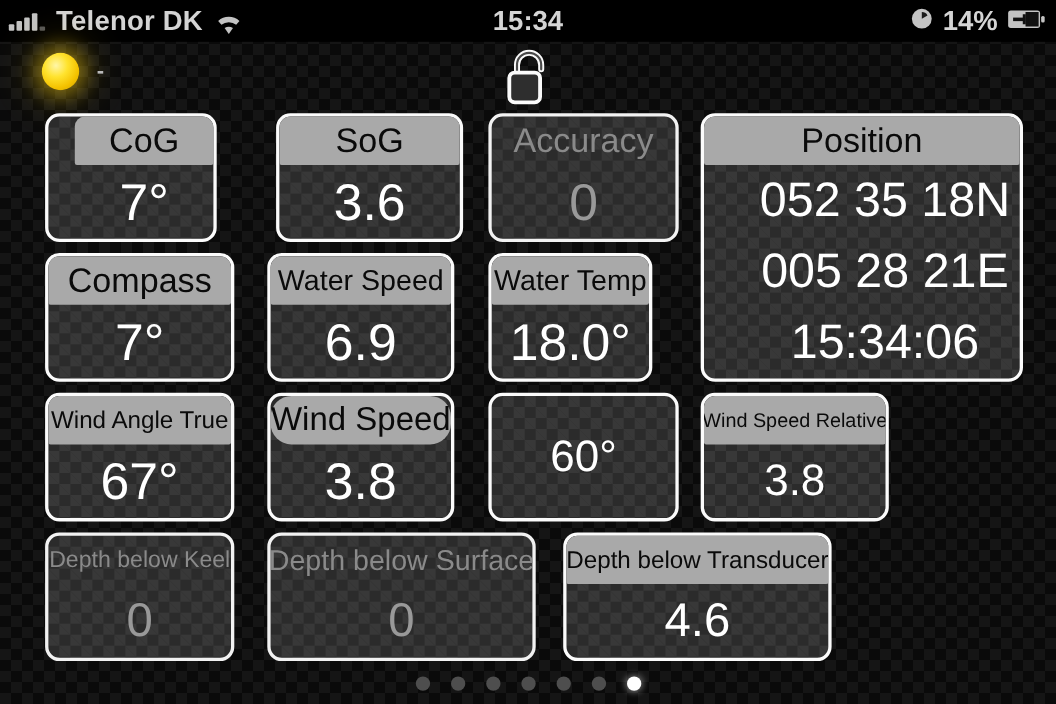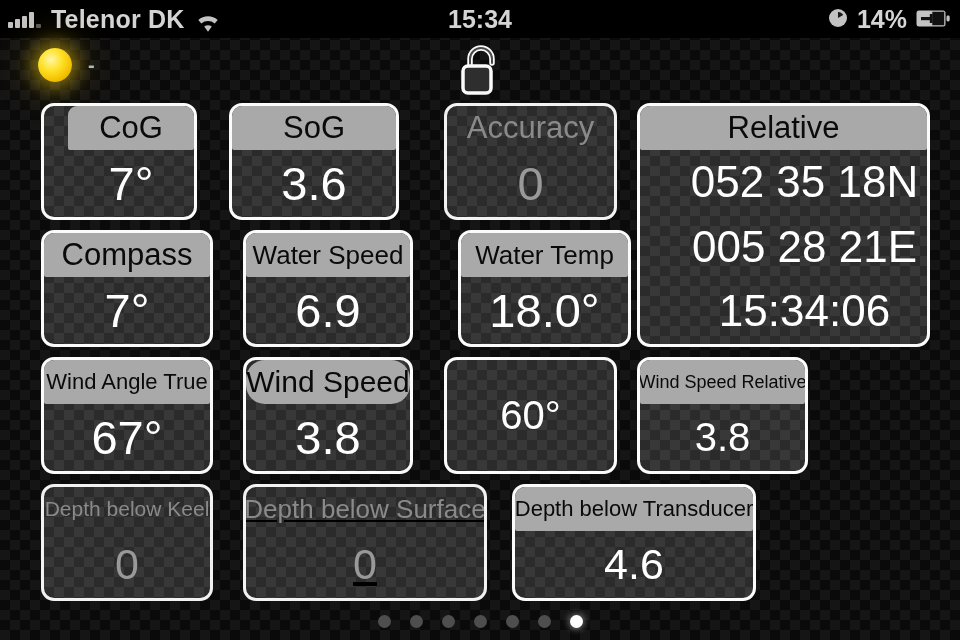--- a/index.html
+++ b/index.html
@@ -166,55 +166,55 @@
     </div>
   </div>
 
   <div id="grid">
       <div class="tile checker-tile" style="left: 0px; top: 0px; width: 156px; height: 117px; padding-left: 24px;">
         <div class="inner">
           <div class="hdr" style="font-size: 31px;">CoG</div>
           <div class="val" style="font-size: 47px;">7°</div>
         </div>
       </div>
-      <div class="tile checker-tile" style="left: 188px; top: 0px; width: 170px; height: 117px;">
+      <div class="tile checker-tile" style="left: 210px; top: 0px; width: 170px; height: 117px;">
         <div class="inner">
           <div class="hdr" style="font-size: 31px;">SoG</div>
           <div class="val" style="font-size: 47px;">3.6</div>
         </div>
       </div>
       <div class="tile checker-tile dim" style="left: 403px; top: 0px; width: 173px; height: 117px;">
         <div class="inner">
           <div class="hdr" style="font-size: 31px;">Accuracy</div>
           <div class="val" style="font-size: 47px;">0</div>
         </div>
       </div>
       <div class="tile checker-tile" style="left: 596px; top: 0px; width: 293px; height: 244px;">
         <div class="inner">
-          <div class="hdr" style="font-size: 31px;">Relative</div>
+          <div class="hdr" style="font-size: 31px;">Position</div>
           <div class="val" style="font-size: 44px; justify-content: space-around; padding-left: 42px;">
             <div class="line">052 35 18N</div>
             <div class="line">005 28 21E</div>
             <div class="line">15:34:06</div>
           </div>
         </div>
       </div>
       <div class="tile checker-tile" style="left: 0px; top: 127px; width: 172px; height: 117px;">
         <div class="inner">
           <div class="hdr" style="font-size: 31px;">Compass</div>
           <div class="val" style="font-size: 47px;">7°</div>
         </div>
       </div>
       <div class="tile checker-tile" style="left: 202px; top: 127px; width: 170px; height: 117px;">
         <div class="inner">
           <div class="hdr" style="font-size: 26px;">Water Speed</div>
           <div class="val" style="font-size: 47px;">6.9</div>
         </div>
       </div>
-      <div class="tile checker-tile" style="left: 403px; top: 127px; width: 173px; height: 117px; margin-left: 14px;">
+      <div class="tile checker-tile" style="left: 403px; top: 127px; width: 149px; height: 117px;">
         <div class="inner">
           <div class="hdr" style="font-size: 26px;">Water Temp</div>
           <div class="val" style="font-size: 47px;">18.0°</div>
         </div>
       </div>
       <div class="tile checker-tile" style="left: 0px; top: 254px; width: 172px; height: 117px;">
         <div class="inner">
           <div class="hdr" style="font-size: 22px;">Wind Angle True</div>
           <div class="val" style="font-size: 47px;">67°</div>
         </div>
@@ -235,21 +235,21 @@
           <div class="hdr" style="font-size: 18px;">Wind Speed Relative</div>
           <div class="val" style="font-size: 40px;">3.8</div>
         </div>
       </div>
       <div class="tile checker-tile dim" style="left: 0px; top: 381px; width: 172px; height: 117px;">
         <div class="inner">
           <div class="hdr" style="font-size: 21px;">Depth below Keel</div>
           <div class="val" style="font-size: 43px;">0</div>
         </div>
       </div>
-      <div class="tile checker-tile dim" style="left: 202px; top: 381px; width: 244px; height: 117px; text-decoration: underline;">
+      <div class="tile checker-tile dim" style="left: 202px; top: 381px; width: 244px; height: 117px;">
         <div class="inner">
           <div class="hdr" style="font-size: 26px;">Depth below Surface</div>
           <div class="val" style="font-size: 43px;">0</div>
         </div>
       </div>
       <div class="tile checker-tile" style="left: 471px; top: 381px; width: 244px; height: 117px;">
         <div class="inner">
           <div class="hdr" style="font-size: 22px;">Depth below Transducer</div>
           <div class="val" style="font-size: 43px;">4.6</div>
         </div>

